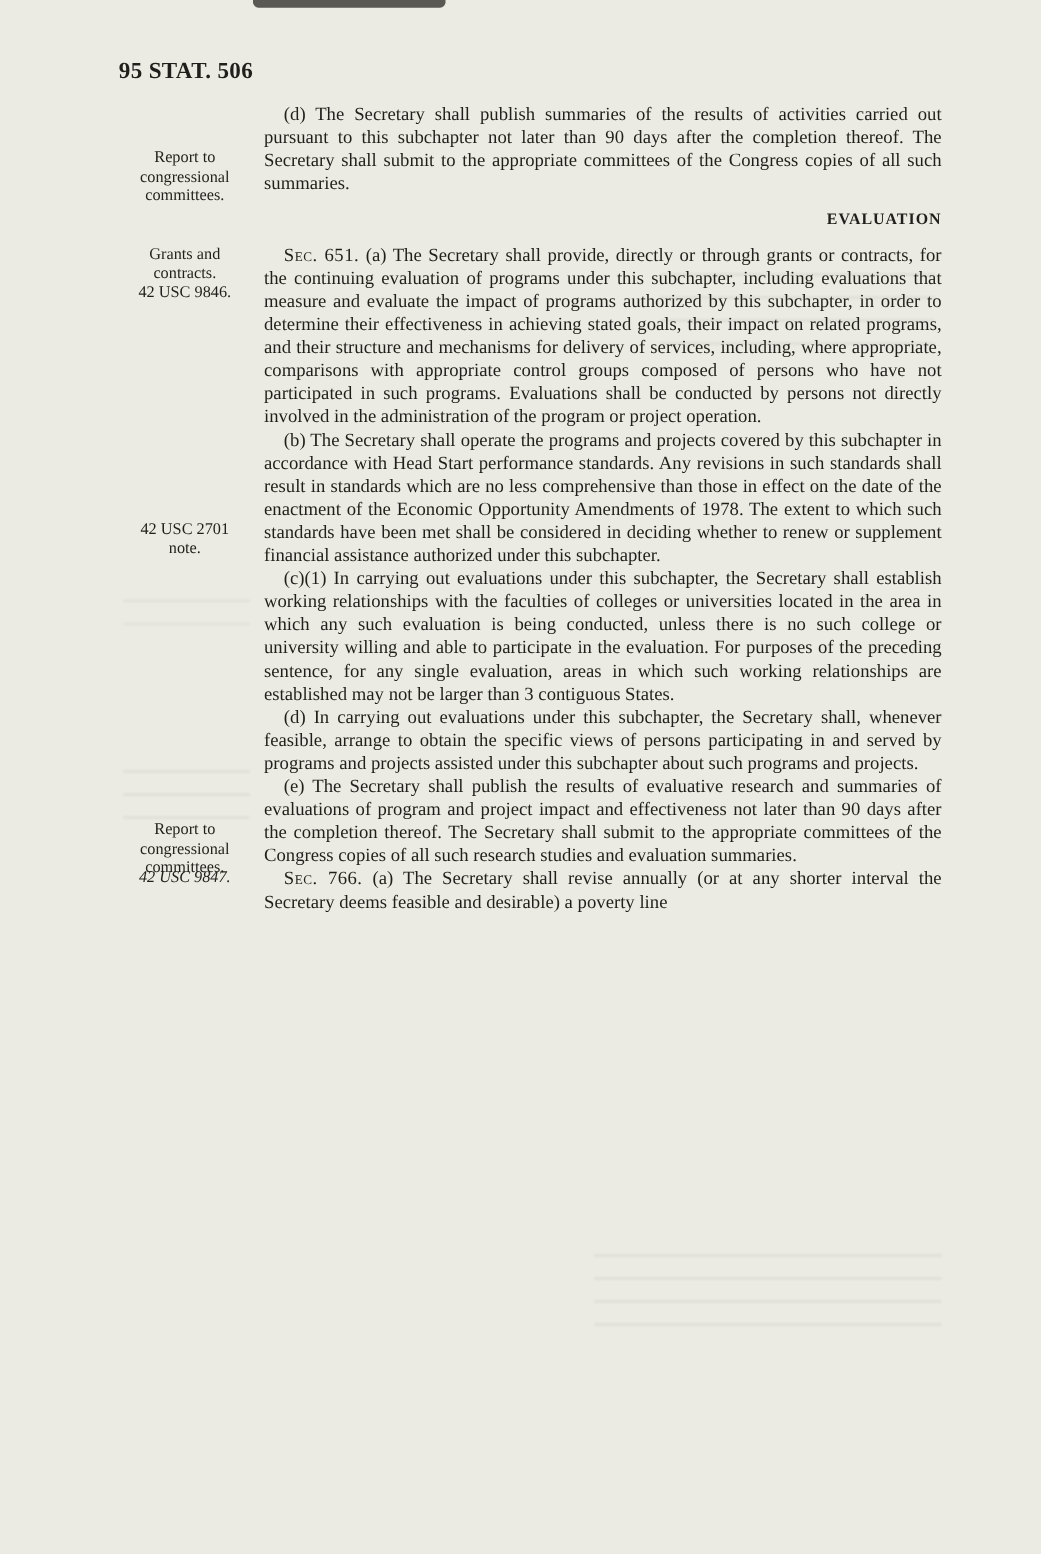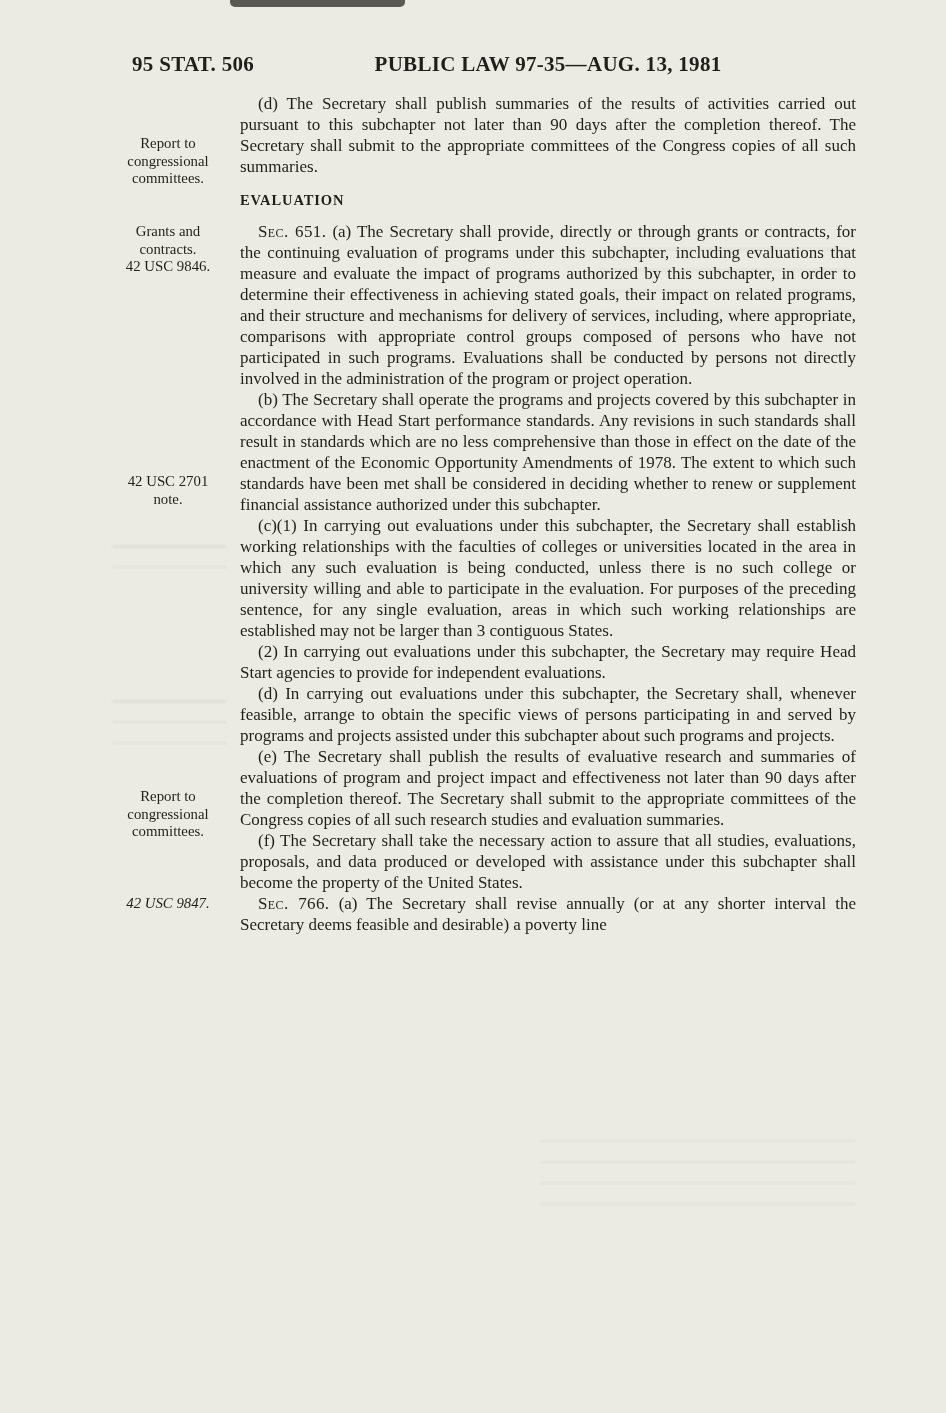--- a/index.html
+++ b/index.html
@@ -22,21 +22,20 @@
     opacity: .8;
     border-radius: 0 0 5px 5px;
   }
   .header-stat {
     position: absolute;
     top: 52px; left: 108px;
     font-size: 21px;
     font-weight: bold;
     letter-spacing: .3px;
     white-space: nowrap;
-    margin-left: 24px;
   }
   .header-title {
     position: absolute;
     top: 52px; left: 240px;
     width: 616px;
     text-align: center;
     font-size: 21px;
     font-weight: bold;
     letter-spacing: .3px;
     white-space: nowrap;
@@ -48,21 +47,21 @@
     font-size: 17px;
     line-height: 21px;
     text-align: justify;
   }
   .para {
     position: relative;
     text-indent: 18px;
   }
   .heading {
     position: relative;
-    text-align: left;
+    text-align: right;
     text-indent: 0;
     font-weight: bold;
     font-size: 14.5px;
     letter-spacing: .9px;
     padding: 13px 0 10px 0;
   }
   .lead {
     font-variant: small-caps;
     letter-spacing: .4px;
   }
@@ -90,39 +89,36 @@
   .bleed-4 { top: 545px; left: 112px;  width: 115px; height: 30px; }
 </style>
 </head>
 <body>
 
 <div class="page">
   <div class="scan-artifact-top"></div>
 
   <div class="header-stat">95 STAT. 506</div>
 
-  <div class="header-title">PUBLIC LAW 97-35—AUG. 13, 1981</div>
 
   <div class="body-col" id="body-col">
       <div class="para">(d) The Secretary shall publish summaries of the results of activities carried out pursuant to this subchapter not later than 90 days after the completion thereof. The Secretary shall submit to the appropriate committees of the Congress copies of all such summaries.<span class="margin-note" style="top: 42px;">Report to
 congressional
 committees.</span></div>
       <div class="heading">EVALUATION</div>
       <div class="para"><span class="lead">Sec. 651.</span> (a) The Secretary shall provide, directly or through grants or contracts, for the continuing evaluation of programs under this subchapter, including evaluations that measure and evaluate the impact of programs authorized by this subchapter, in order to determine their effectiveness in achieving stated goals, their impact on related programs, and their structure and mechanisms for delivery of services, including, where appropriate, comparisons with appropriate control groups composed of persons who have not participated in such programs. Evaluations shall be conducted by persons not directly involved in the administration of the program or project operation.<span class="margin-note" style="top: 2px;">Grants and
 contracts.
 42 USC 9846.</span></div>
       <div class="para">(b) The Secretary shall operate the programs and projects covered by this subchapter in accordance with Head Start performance standards. Any revisions in such standards shall result in standards which are no less comprehensive than those in effect on the date of the enactment of the Economic Opportunity Amendments of 1978. The extent to which such standards have been met shall be considered in deciding whether to renew or supplement financial assistance authorized under this subchapter.<span class="margin-note" style="top: 84px;">42 USC 2701
 note.</span></div>
       <div class="para">(c)(1) In carrying out evaluations under this subchapter, the Secretary shall establish working relationships with the faculties of colleges or universities located in the area in which any such evaluation is being conducted, unless there is no such college or university willing and able to participate in the evaluation. For purposes of the preceding sentence, for any single evaluation, areas in which such working relationships are established may not be larger than 3 contiguous States.</div>
-      <div class="para">(2) In carrying out evaluations under this subchapter, the Secretary may require Head Start agencies to provide for independent evaluations.</div>
       <div class="para">(d) In carrying out evaluations under this subchapter, the Secretary shall, whenever feasible, arrange to obtain the specific views of persons participating in and served by programs and projects assisted under this subchapter about such programs and projects.</div>
       <div class="para">(e) The Secretary shall publish the results of evaluative research and summaries of evaluations of program and project impact and effectiveness not later than 90 days after the completion thereof. The Secretary shall submit to the appropriate committees of the Congress copies of all such research studies and evaluation summaries.<span class="margin-note" style="top: 42px;">Report to
 congressional
 committees.</span></div>
-      <div class="para">(f) The Secretary shall take the necessary action to assure that all studies, evaluations, proposals, and data produced or developed with assistance under this subchapter shall become the property of the United States.</div>
       <div class="para"><span class="lead">Sec. 766.</span> (a) The Secretary shall revise annually (or at any shorter interval the Secretary deems feasible and desirable) a poverty line<span class="margin-note" style="top: 2px; font-style: italic;">42 USC 9847.</span></div>
     </div>
 
   <div class="bleed bleed-1"></div>
   <div class="bleed bleed-2"></div>
   <div class="bleed bleed-3"></div>
   <div class="bleed bleed-4"></div>
 </div>
 
 </body></html>

